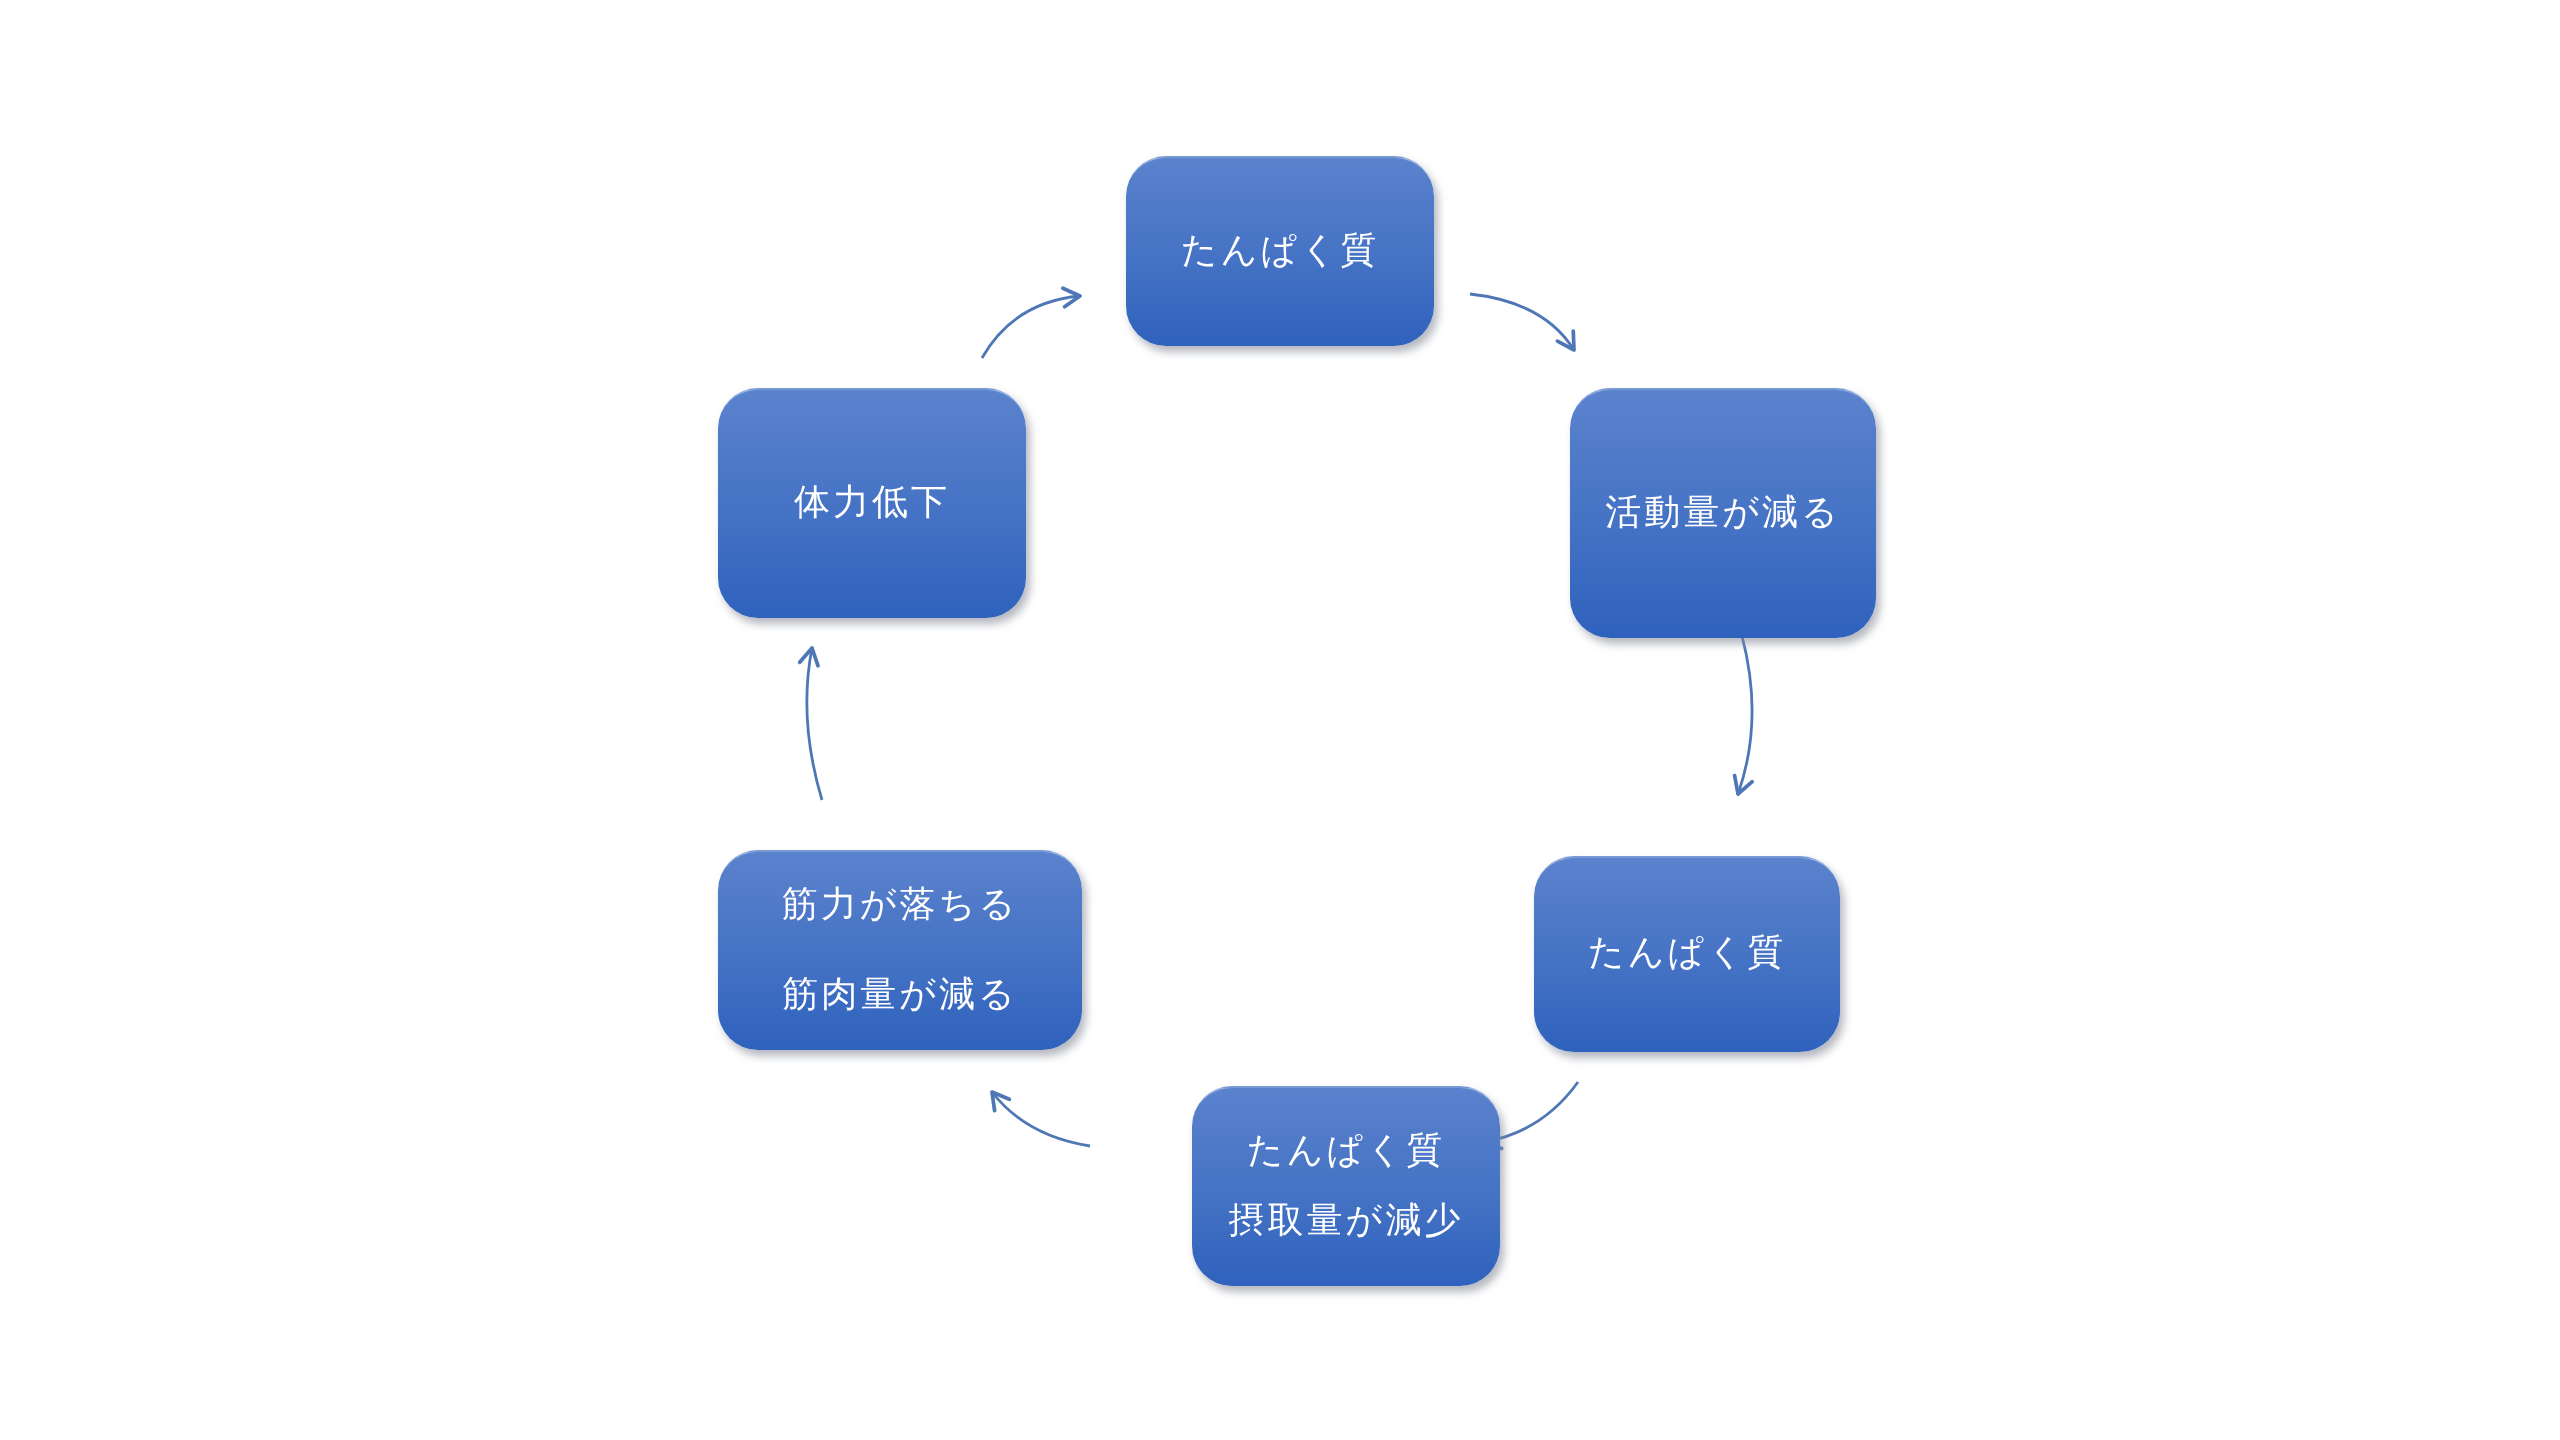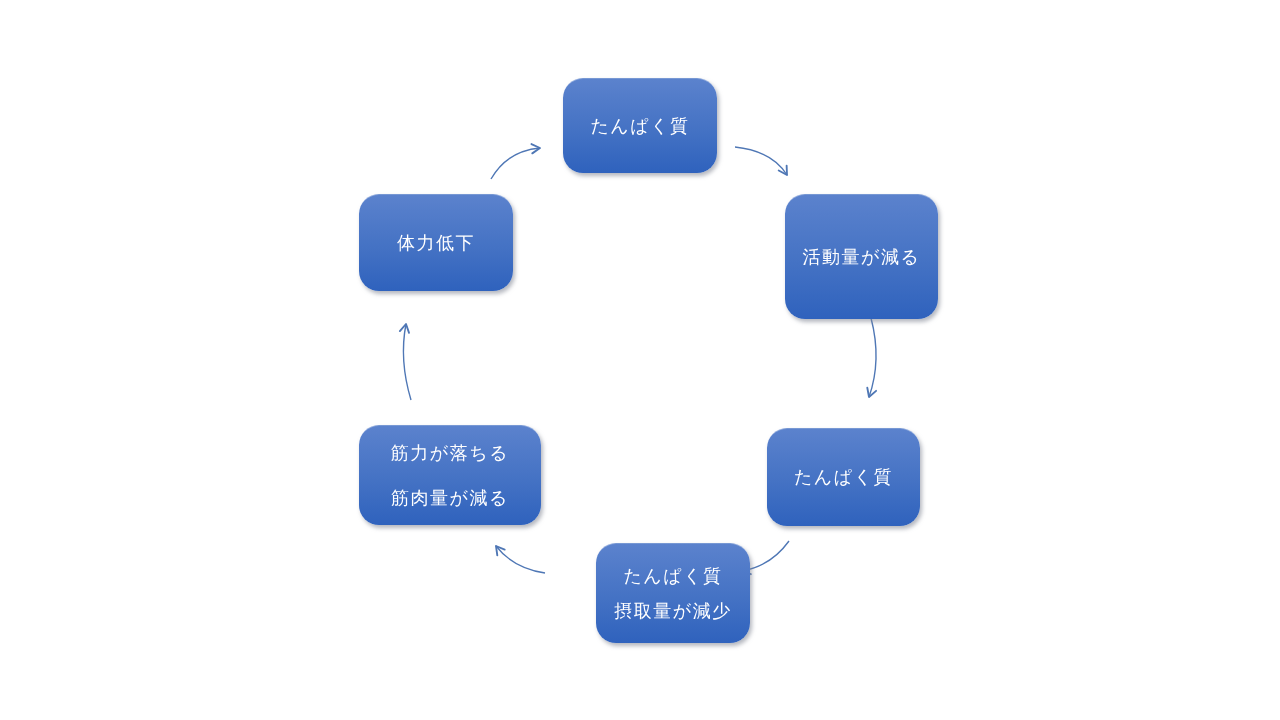--- a/index.html
+++ b/index.html
@@ -36,21 +36,21 @@
     line-height: 1.9;
     text-align: center;
     white-space: pre-line;
   }
   .lines-loose .node-label { line-height: 2.45; }
   .node-top          { left: 563px; top:  78px; width: 154px; height:  95px; }
   .node-top-right    { left: 785px; top: 194px; width: 153px; height:  125px; }
   .node-bottom-right { left: 767px; top: 428px; width: 153px; height:  98px; }
   .node-bottom       { left: 563px; top: 543px; width: 154px; height: 100px; margin-left: 33px; }
   .node-bottom-left  { left: 359px; top: 425px; width: 182px; height: 100px; }
-  .node-top-left     { left: 359px; top: 194px; width: 154px; height:  97px; }
+  .node-top-left     { left: 359px; top: 194px; width: 154px; height:  115px; }
   .arrow-layer {
     position: absolute;
     left: 0; top: 0;
     width: 1280px;
     height: 720px;
     pointer-events: none;
   }
   .arrow-path {
     fill: none;
     stroke: var(--arrow, #4f77b5);

